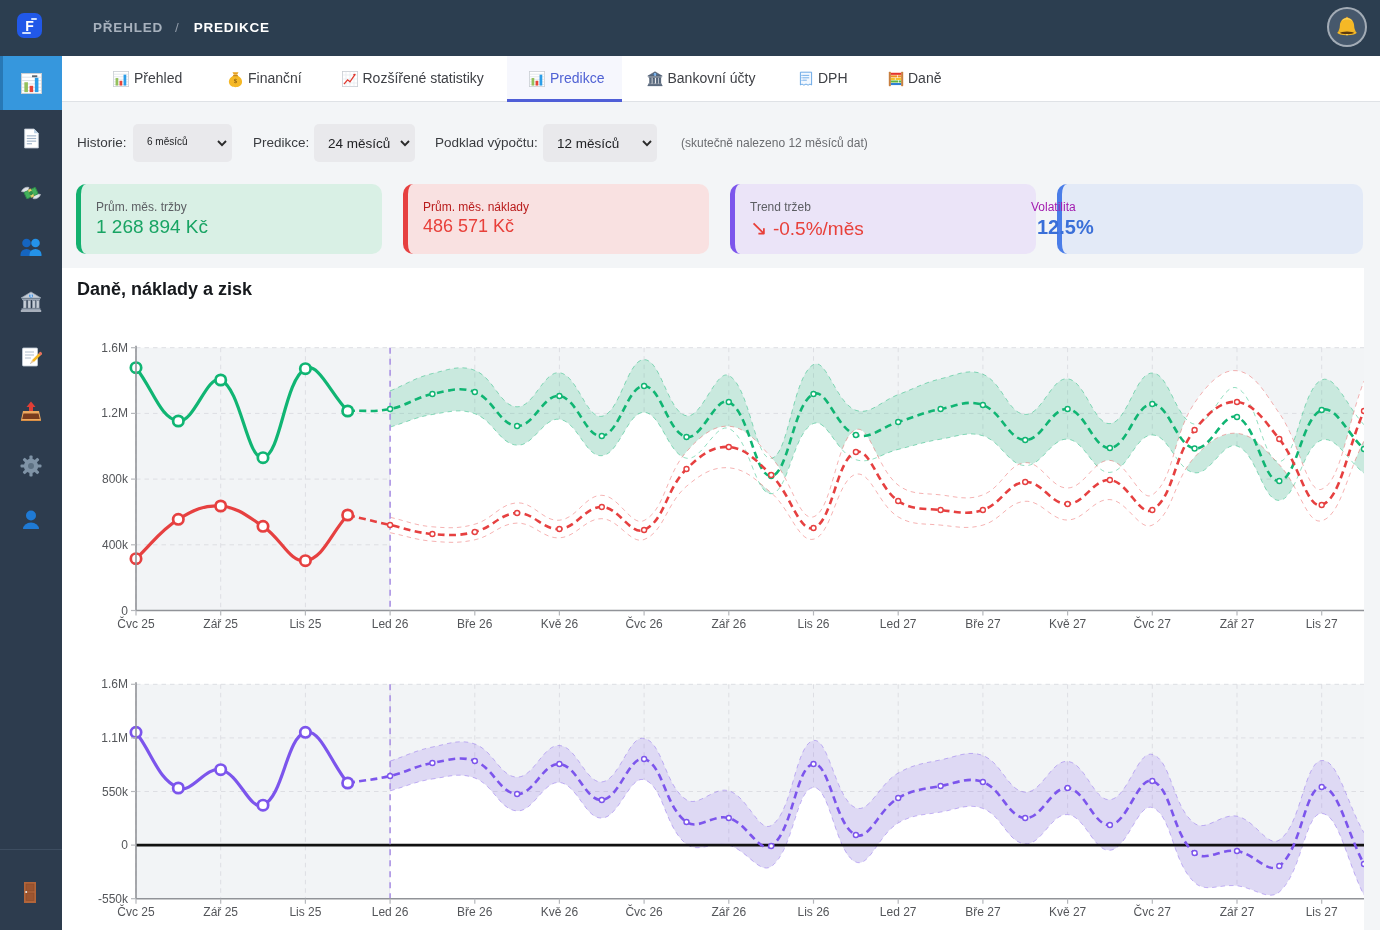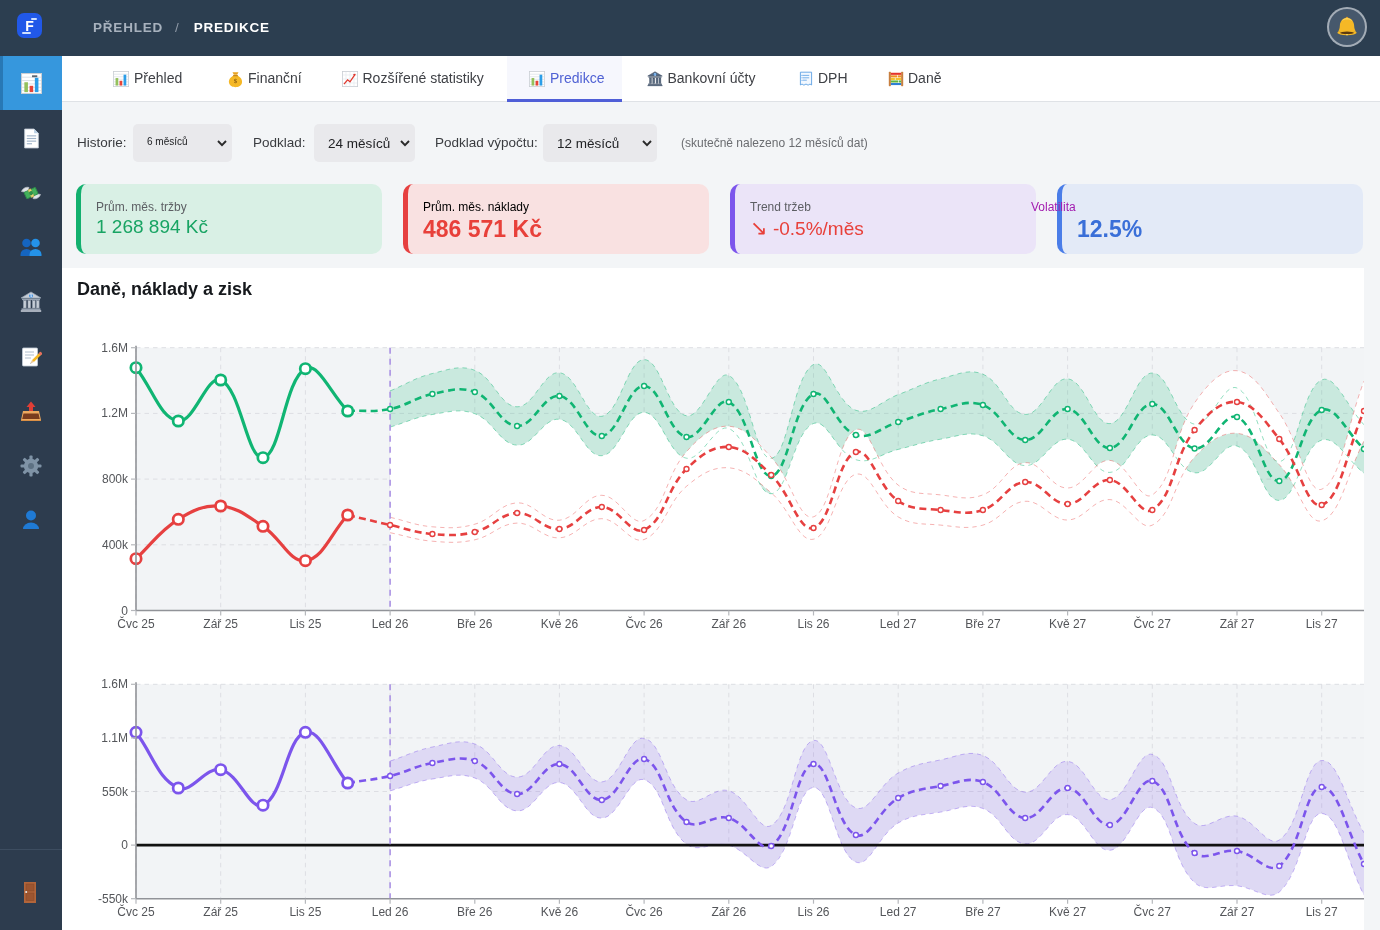--- a/index.html
+++ b/index.html
@@ -455,21 +455,21 @@
 <rect x="3.6" y="5.4" width="8" height="2.6" fill="#f09026"></rect>
     <rect x="12.4" y="5.4" width="4" height="2.6" fill="#f09026"></rect>
 <rect x="3.6" y="8.6" width="5" height="2.6" fill="#f5c02c"></rect>
     <rect x="9.4" y="8.6" width="7" height="2.6" fill="#f5c02c"></rect>
 <rect x="3.6" y="11.8" width="9" height="2.6" fill="#62b53c"></rect>
     <rect x="13.4" y="11.8" width="3" height="2.6" fill="#62b53c"></rect>
 <rect x="3.6" y="15" width="12.8" height="2.6" fill="#2e7fd6"></rect>
 </svg>
 <div class="abs" style="left:908px;top:56px;height:45px;line-height:45px;font-size:14px;color:#3f4146">Daně</div>
 <div class="abs" style="left:77px;top:135px;font-size:13.5px;color:#3a3c40">Historie:</div>
-<div class="abs" style="left:253px;top:135px;font-size:13.5px;color:#3a3c40">Podklad:</div>
+<div class="abs" style="left:253px;top:135px;font-size:13.5px;color:#3a3c40">Predikce:</div>
 <div class="abs" style="left:435px;top:135px;font-size:13.5px;color:#3a3c40">Podklad výpočtu:</div>
 <div class="abs" style="left:133px;top:123.5px;width:99px;height:38.5px;background:#e9e9ec;border-radius:5px"></div>
 <div class="abs" style="left:147px;top:136px;font-size:10px;color:#212225">6 měsíců</div>
 <svg class="abs" style="left:217px;top:140px" width="10" height="7" viewBox="0 0 10 7">
     <path d="M1 1 L5 5.2 L9 1" fill="none" stroke="#2a2a2a" stroke-width="1.9"></path>
   </svg>
 <div class="abs" style="left:314px;top:123.5px;width:101px;height:38.5px;background:#e9e9ec;border-radius:5px"></div>
 <div class="abs" style="left:328px;top:136px;font-size:13.5px;color:#212225">24 měsíců</div>
 <svg class="abs" style="left:400px;top:140px" width="10" height="7" viewBox="0 0 10 7">
     <path d="M1 1 L5 5.2 L9 1" fill="none" stroke="#2a2a2a" stroke-width="1.9"></path>
@@ -477,19 +477,19 @@
 <div class="abs" style="left:543px;top:123.5px;width:114px;height:38.5px;background:#e9e9ec;border-radius:5px"></div>
 <div class="abs" style="left:557px;top:136px;font-size:13.5px;color:#212225">12 měsíců</div>
 <svg class="abs" style="left:642px;top:140px" width="10" height="7" viewBox="0 0 10 7">
     <path d="M1 1 L5 5.2 L9 1" fill="none" stroke="#2a2a2a" stroke-width="1.9"></path>
   </svg>
 <div class="abs" style="left:681px;top:136px;font-size:12px;color:#6a6c70">(skutečně nalezeno 12 měsíců dat)</div>
 <div class="abs" style="left:76px;top:184px;width:306px;height:70px;background:#d9f0e5;border-left:5px solid #13b06f;border-radius:10px"></div>
 <div class="abs" style="left:96px;top:200px;font-size:12px;color:#5c5e63">Prům. měs. tržby</div>
 <div class="abs" style="left:96px;top:216px;font-size:19px;font-weight:normal"><span style="color:#18a463">1 268 894 Kč</span></div>
 <div class="abs" style="left:403px;top:184px;width:306px;height:70px;background:#f9e1e1;border-left:5px solid #e64040;border-radius:10px"></div>
-<div class="abs" style="left:423px;top:200px;font-size:12px;color:#000000">Prům. měs. náklady</div>
-<div class="abs" style="left:423px;top:216px;font-size:23px;font-weight:bold"><span style="color:#e8403a">486 571 Kč</span></div>
+<div class="abs" style="left:423px;top:200px;font-size:12px;color:#b91c1c">Prům. měs. náklady</div>
+<div class="abs" style="left:423px;top:216px;font-size:18px;font-weight:normal"><span style="color:#e8403a">486 571 Kč</span></div>
 <div class="abs" style="left:730px;top:184px;width:306px;height:70px;background:#ebe4f8;border-left:5px solid #7c55ec;border-radius:10px"></div>
 <div class="abs" style="left:750px;top:200px;font-size:12px;color:#5c5e63">Trend tržeb</div>
 <div class="abs" style="left:750px;top:216px;font-size:19px;font-weight:normal"><span style="color:#e8403a"><span style="font-size:21px">↘</span> -0.5%/měs</span></div>
 <div class="abs" style="left:1057px;top:184px;width:306px;height:70px;background:#e3eaf7;border-left:5px solid #4a7de8;border-radius:10px"></div>
 <div class="abs" style="left:1031px;top:200px;font-size:12px;color:#a21caf">Volatilita</div>
-<div class="abs" style="left:1077px;top:216px;font-size:23px;font-weight:bold"><span style="color:#3a6fd8">12.5%</span></div>
+<div class="abs" style="left:1037px;top:216px;font-size:20px;font-weight:bold"><span style="color:#3a6fd8">12.5%</span></div>
 </body></html>

